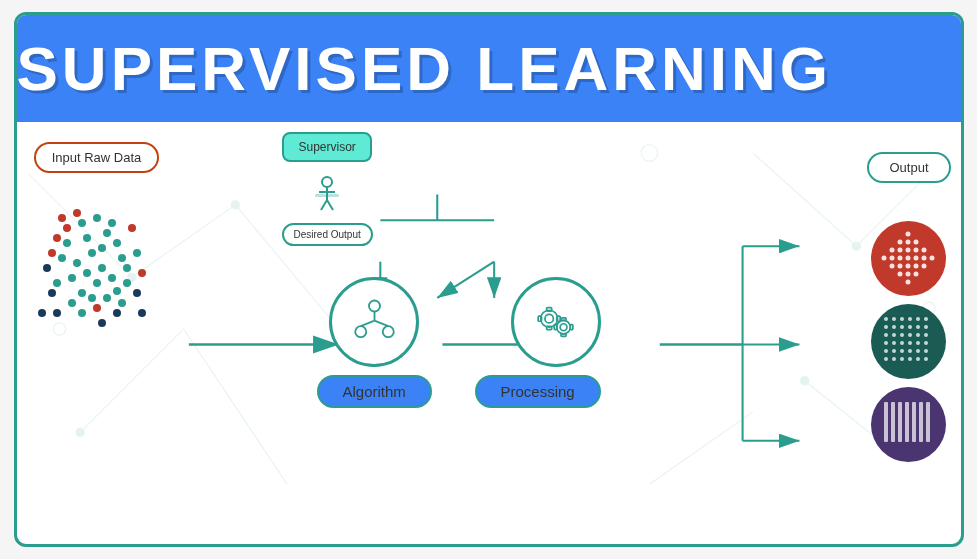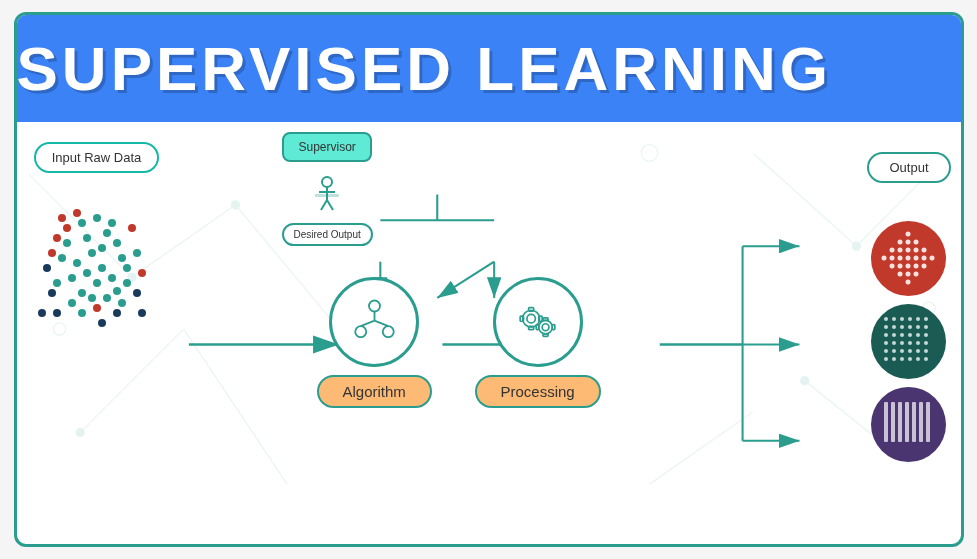--- a/index.html
+++ b/index.html
@@ -41,21 +41,21 @@
 
     .content {
       position: relative;
       width: 100%;
       height: calc(100% - 115px);
       padding: 20px 30px;
       overflow: hidden;
     }
 
     .label-box {
-      border: 2px solid #14b8a6;
+      border: 2px solid #c2410c;
       border-radius: 20px;
       padding: 6px 16px;
       font-size: 13px;
       color: #333;
       background: white;
       white-space: nowrap;
     }
 
     .supervisor-box {
       border: 2px solid #2a9d8f;
@@ -103,21 +103,21 @@
       stroke: #2a9d8f;
       stroke-width: 2;
     }
 
     .node-label {
       border: 2px solid #2a9d8f;
       border-radius: 20px;
       padding: 6px 24px;
       font-size: 15px;
       color: #333;
-      background: #fdba74;
+      background: #3b82f6;
     }
 
     .output-label-box {
       border: 2px solid #2a9d8f;
       border-radius: 20px;
       padding: 6px 20px;
       font-size: 13px;
       color: #333;
       background: white;
       margin-bottom: 28px;
@@ -299,21 +299,21 @@
           <circle cx="15" cy="40" r="6"></circle>
           <circle cx="45" cy="40" r="6"></circle>
           <line x1="30" y1="18" x2="30" y2="28"></line>
           <line x1="30" y1="28" x2="15" y2="34"></line>
           <line x1="30" y1="28" x2="45" y2="34"></line>
         </svg>
       </div>
       <div class="node-label">Algorithm</div>
     </div>
 
-    <div style="position:absolute; top:155px; left:458px; display:flex; flex-direction:column; align-items:center; gap:8px; z-index:3;">
+    <div style="position:absolute; top:155px; left:458px; display:flex; flex-direction:column; align-items:flex-end; gap:8px; z-index:3;">
       <div class="circle-node">
         <svg viewBox="0 0 65 65" fill="none" stroke="#2a9d8f" stroke-width="2">
 
           <circle cx="25" cy="28" r="10"></circle>
           <circle cx="25" cy="28" r="5"></circle>
           <circle cx="42" cy="38" r="8"></circle>
           <circle cx="42" cy="38" r="4"></circle>
 
           <rect x="22" y="15" width="6" height="4" rx="1"></rect>
           <rect x="22" y="37" width="6" height="4" rx="1"></rect>

